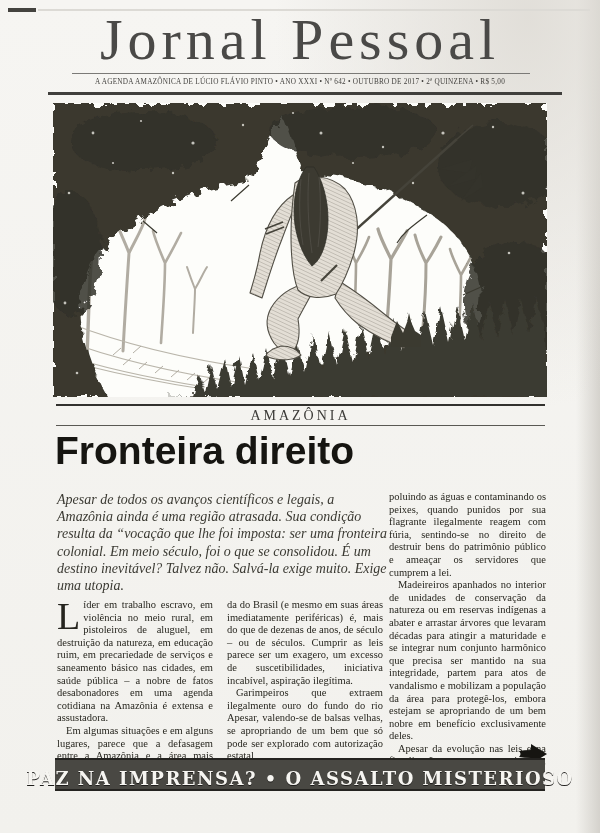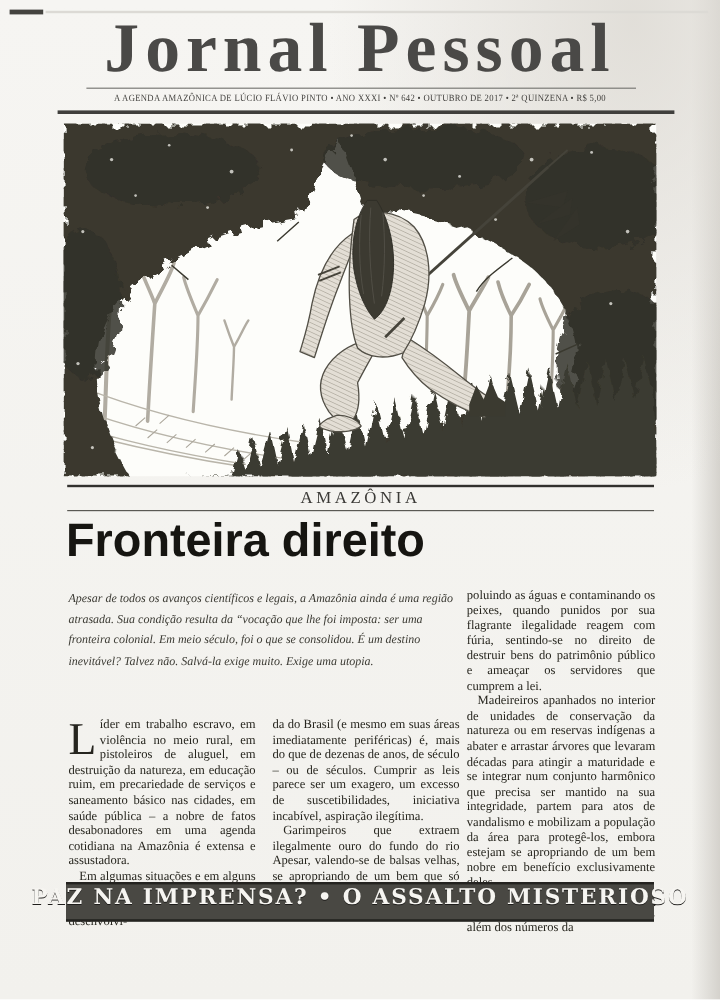--- a/index.html
+++ b/index.html
@@ -8,21 +8,21 @@
     background:
       radial-gradient(ellipse at 88% 2%, rgba(223,220,214,.9) 0%, rgba(223,220,214,0) 34%),
       linear-gradient(90deg, rgba(0,0,0,0) 96%, rgba(205,202,196,.8) 100%),
       linear-gradient(#f6f5f2, #f2f1ed);
     font-family:"Liberation Serif", serif; color:#26251f;
   }
   .abs{position:absolute;}
   .masthead-title{
     top:8px; left:0; width:600px; text-align:center;
     font-family:"Liberation Serif", serif; font-size:58px; line-height:64px;
-    letter-spacing:5px; color:#4a4947; font-weight:700;
+    letter-spacing:5px; color:#4a4947; font-weight:400;
   }
   .title-rule{top:73px; left:72px; width:458px; height:1px; background:#7b7a77;}
   .masthead-subtitle{
     top:77px; left:0; width:600px; text-align:center; white-space:nowrap;
     font-size:8px; letter-spacing:.3px; color:#403f3c;
     transform:scaleX(.9); transform-origin:50% 50%;
   }
   .sub-rule{top:92px; left:48px; width:514px; height:2.5px; background:#403f3c;}
   .mark-dark{top:8px; left:8px; width:28px; height:4px; background:#44433f;}
   .mark-faint{top:9px; left:38px; width:552px; height:1.5px; background:#dcdad5;}
@@ -37,38 +37,38 @@
   .sec-rule-bot{top:425px; left:56px; width:489px; height:1px; background:#5a5954;}
 
   .headline{
     top:430px; left:55px; width:500px;
     font-family:"Liberation Sans", sans-serif; font-weight:bold;
     font-size:39px; line-height:42px; letter-spacing:0px; color:#161511;
   }
 
   .lede{
     top:491px; left:57px; width:330px;
-    font-style:italic; font-size:10px; line-height:17.2px; color:#3b3a33;
+    font-style:italic; font-size:14px; line-height:17.2px; color:#3b3a33;
   }
 
   .col{font-size:10.5px; line-height:12.6px; text-align:justify; color:#27261f;}
   .col p{margin:0;}
   .col p.ind{text-indent:9px;}
   .col1{top:599px; left:57px; width:156px;}
   .col2{top:599px; left:227px; width:156px;}
   .col3{top:491px; left:389px; width:157px;}
   .dropcap{
     float:left; font-size:38px; line-height:31px; padding:2px 3px 0 0; color:#26251f;
   }
   .arrow{top:742px; left:518px; width:30px; height:24px;}
 
   .banner{
-    top:735px; left:55px; width:490px; height:33px; box-sizing:border-box;
+    top:758px; left:55px; width:490px; height:33px; box-sizing:border-box;
     background:#494843; border-top:2px solid #242320; border-bottom:2px solid #242320;
-    display:flex; align-items:flex-start; justify-content:center;
+    display:flex; align-items:flex-end; justify-content:center;
   }
   .banner-text{
     font-family:"DejaVu Serif", serif; font-weight:bold; font-size:18px;
     letter-spacing:1.5px; color:#f6f5f1; white-space:nowrap;
     text-shadow:0 1px 0 #1e1d1b;
   }
 </style>
 </head>
 <body>
 
@@ -215,21 +215,21 @@
     <p><span class="dropcap">L</span><span>íder em trabalho escravo, em violência no meio rural, em pistoleiros de aluguel, em destruição da natureza, em educação ruim, em precariedade de serviços e saneamento básico nas cidades, em saúde pública – a nobre de fatos desabonadores em uma agenda cotidiana na Amazônia é extensa e assustadora.</span></p>
     <p class="ind">Em algumas situações e em alguns lugares, parece que a defasagem entre a Amazônia e a área mais desenvolvi-</p>
   </div>
 
   <div class="abs col col2">
     <p>da do Brasil (e mesmo em suas áreas imediatamente periféricas) é, mais do que de dezenas de anos, de século – ou de séculos. Cumprir as leis parece ser um exagero, um excesso de suscetibilidades, iniciativa incabível, aspiração ilegítima.</p>
     <p class="ind">Garimpeiros que extraem ilegalmente ouro do fundo do rio Apesar, valendo-se de balsas velhas, se apropriando de um bem que só pode ser explorado com autorização estatal,</p>
   </div>
 
   <div class="abs col col3">
-    <p>poluindo as águas e contaminando os peixes, quando punidos por sua flagrante ilegalidade reagem com fúria, sentindo-se no direito de destruir bens do patrimônio público e ameaçar os servidores que cumprem a lei.</p>
+    <p>poluindo as águas e contaminando os peixes, quando punidos por sua flagrante ilegalmente reagem com fúria, sentindo-se no direito de destruir bens do patrimônio público e ameaçar os servidores que cumprem a lei.</p>
     <p class="ind">Madeireiros apanhados no interior de unidades de conservação da natureza ou em reservas indígenas a abater e arrastar árvores que levaram décadas para atingir a maturidade e se integrar num conjunto harmônico que precisa ser mantido na sua integridade, partem para atos de vandalismo e mobilizam a população da área para protegê-los, embora estejam se apropriando de um bem nobre em benefício exclusivamente deles.</p>
     <p class="ind">Apesar da evolução nas leis e na fiscalização para o seu cumprimento, além dos números da</p>
   </div>
 
   <svg class="abs arrow" viewBox="0 0 30 24" width="30" height="24" aria-hidden="true">
     <path d="M1 9 Q6 8 13 8 L13 2 L29 12 L13 22 L13 16 Q6 16 1 15 Q4 12 1 9 Z" fill="#161511"></path>
   </svg>
 
   <div class="abs banner">
     <span class="banner-text">PAZ NA IMPRENSA? • O ASSALTO MISTERIOSO</span>

